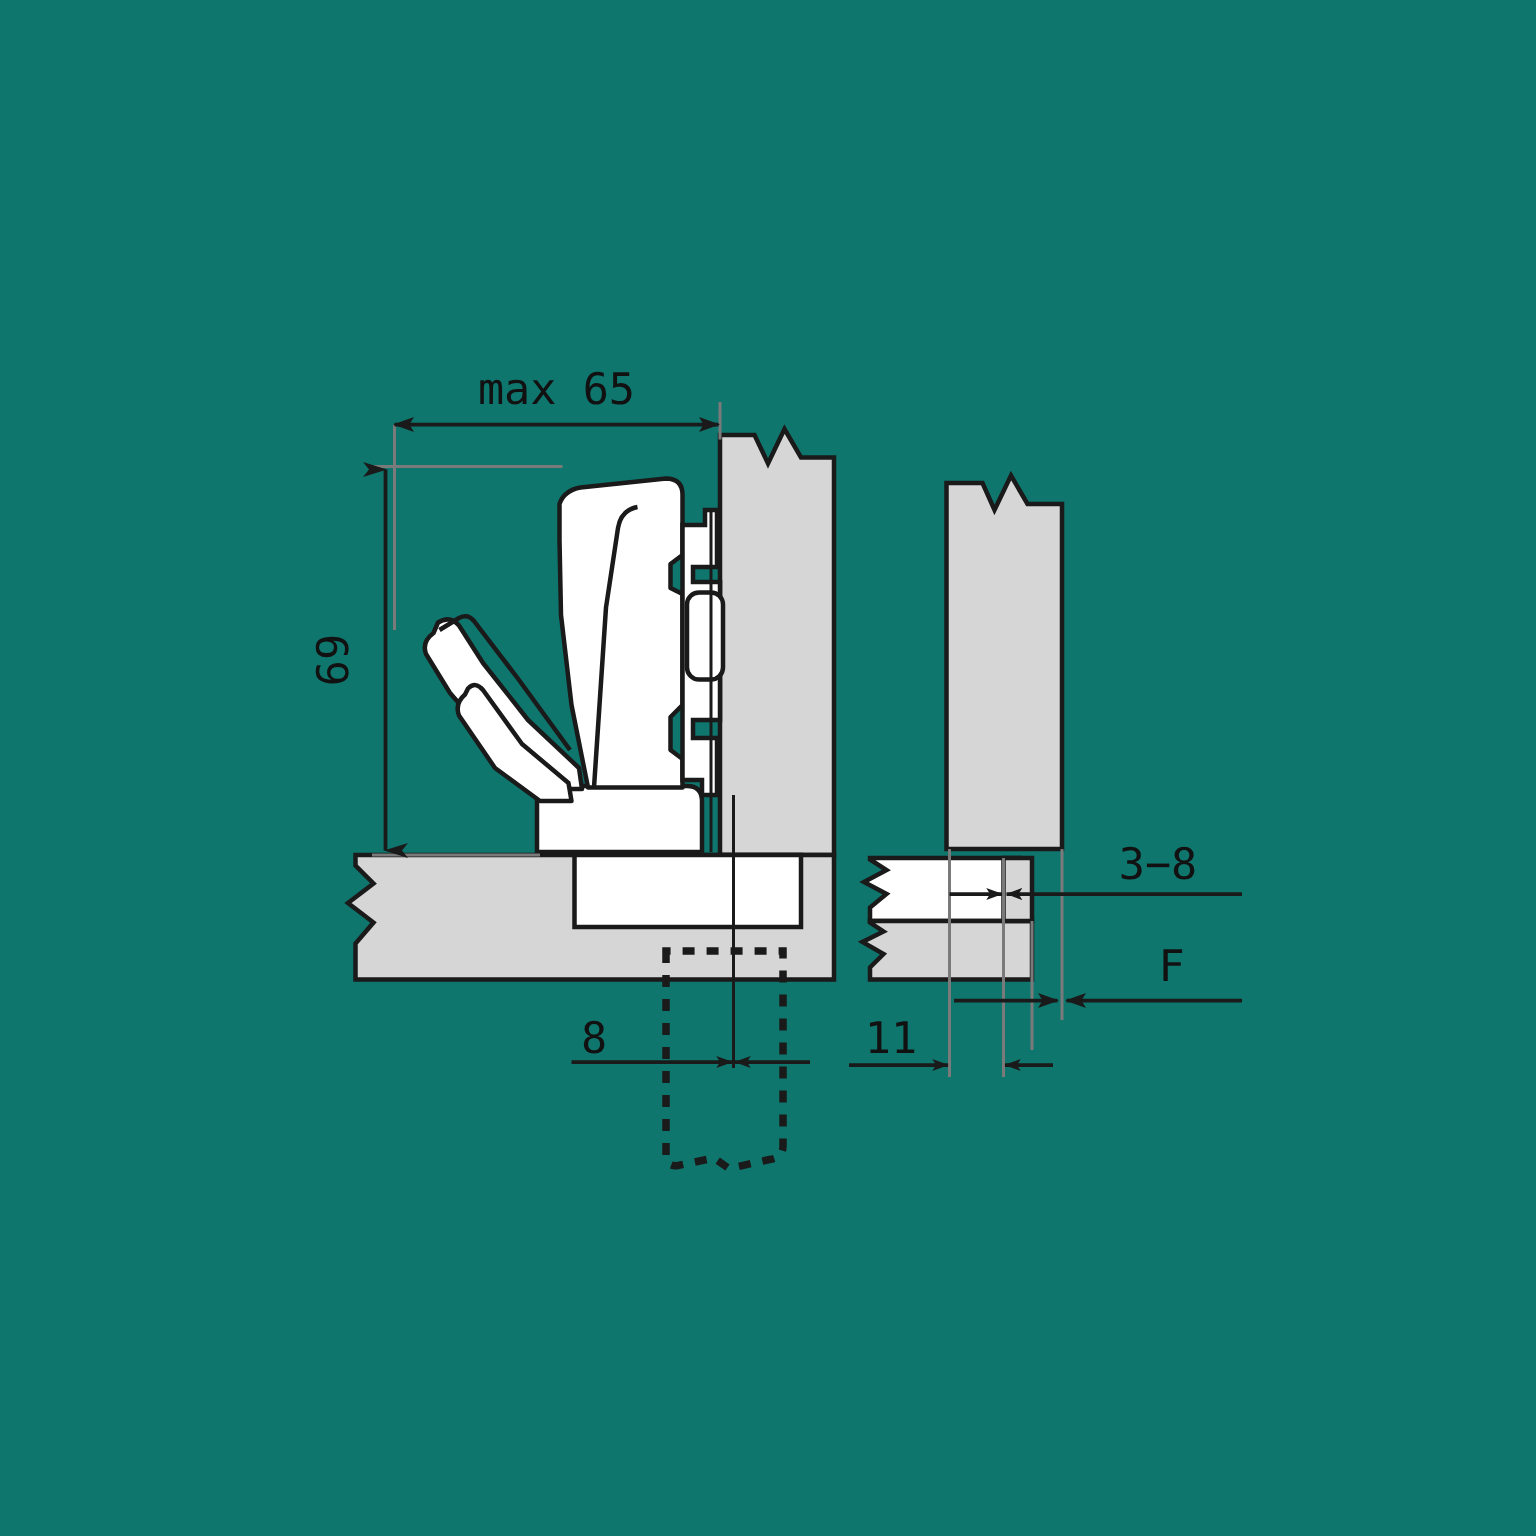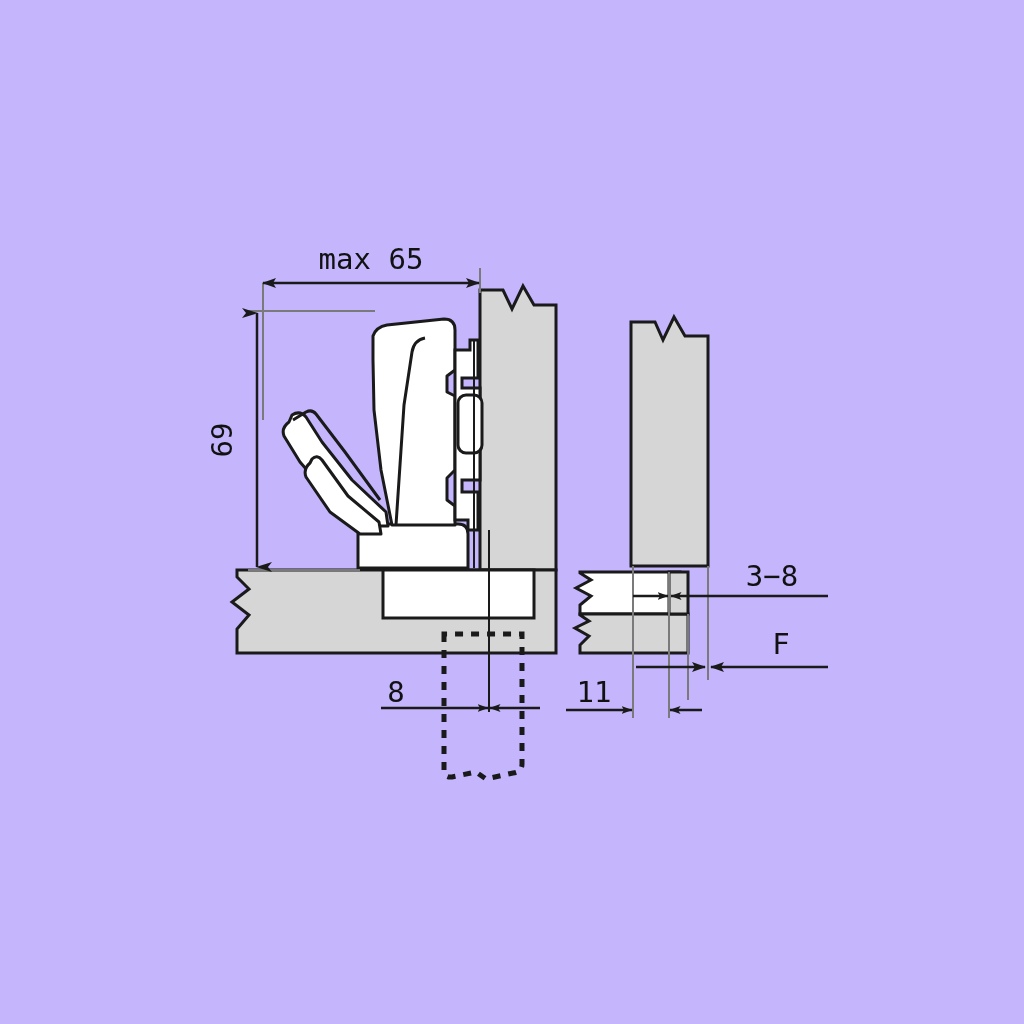--- a/index.html
+++ b/index.html
@@ -1,19 +1,19 @@
 <!DOCTYPE html>
 <html><head>
 <meta charset="utf-8">
 <title>Hinge Technical Drawing</title>
 <style>
   html,body{margin:0;padding:0;background:#ffffff;}
   body{width:1024px;height:1024px;overflow:hidden;
        font-family:"DejaVu Sans Mono", "Liberation Mono", monospace;}
-  #stage{position:relative;width:1024px;height:1024px;background:#c4b5fd;}
+  #stage{position:relative;width:1024px;height:1024px;background:#0f766e;}
   #drawing{position:absolute;left:0;top:0;width:1024px;height:1024px;}
   .dimtext{font-family:"DejaVu Sans Mono","Liberation Mono",monospace;fill:#111111;}
 </style>
 </head>
 <body>
 
 <div id="stage">
 
   <svg id="drawing" viewBox="0 0 1024 1024">
 

